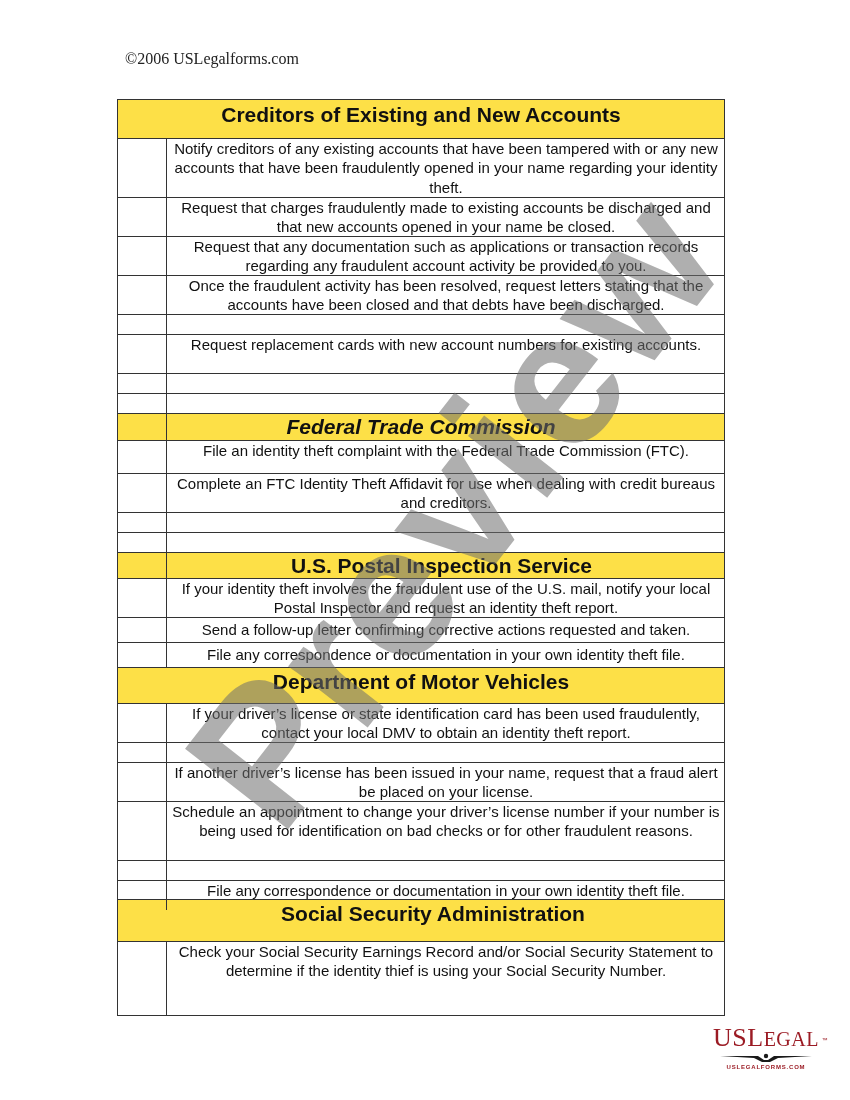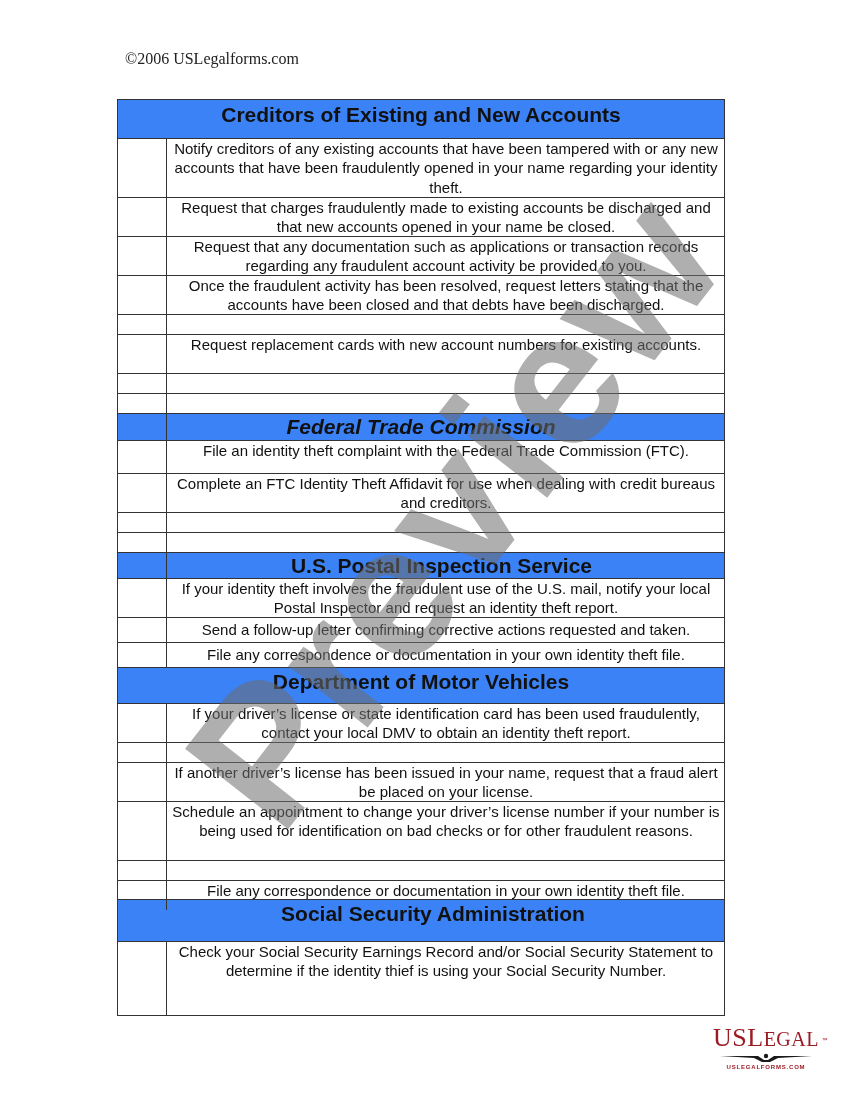--- a/index.html
+++ b/index.html
@@ -12,21 +12,21 @@
   .copyright {
     position: absolute; left: 125px; top: 50px;
     font-family: Liberation Serif, serif; font-size: 16px; color: #222;
   }
   .sheet {
     position: absolute; left: 117px; top: 99px; width: 608px;
     border: 1px solid #333; border-bottom: none;
     box-sizing: border-box;
   }
   .hdr {
-    background: #3b82f6; border-bottom: 1px solid #333;
+    background: #fde047; border-bottom: 1px solid #333;
     text-align: center; font-weight: bold; font-size: 21px; color: #111;
     box-sizing: border-box; line-height: 26px;
   }
   .hdr.h-cred { height: 39px; padding-top: 2px; }
   .hdr.h-ftc { height: 27px; line-height: 25px; font-style: italic; }
   .hdr.h-usps { height: 26px; line-height: 25px; padding-left: 41px; }
   .hdr.h-dmv { height: 36px; line-height: 28px; }
   .hdr.h-ssa { height: 42px; line-height: 28px; padding-left: 24px; }
   .row {
     display: flex; border-bottom: 1px solid #333; box-sizing: border-box;

